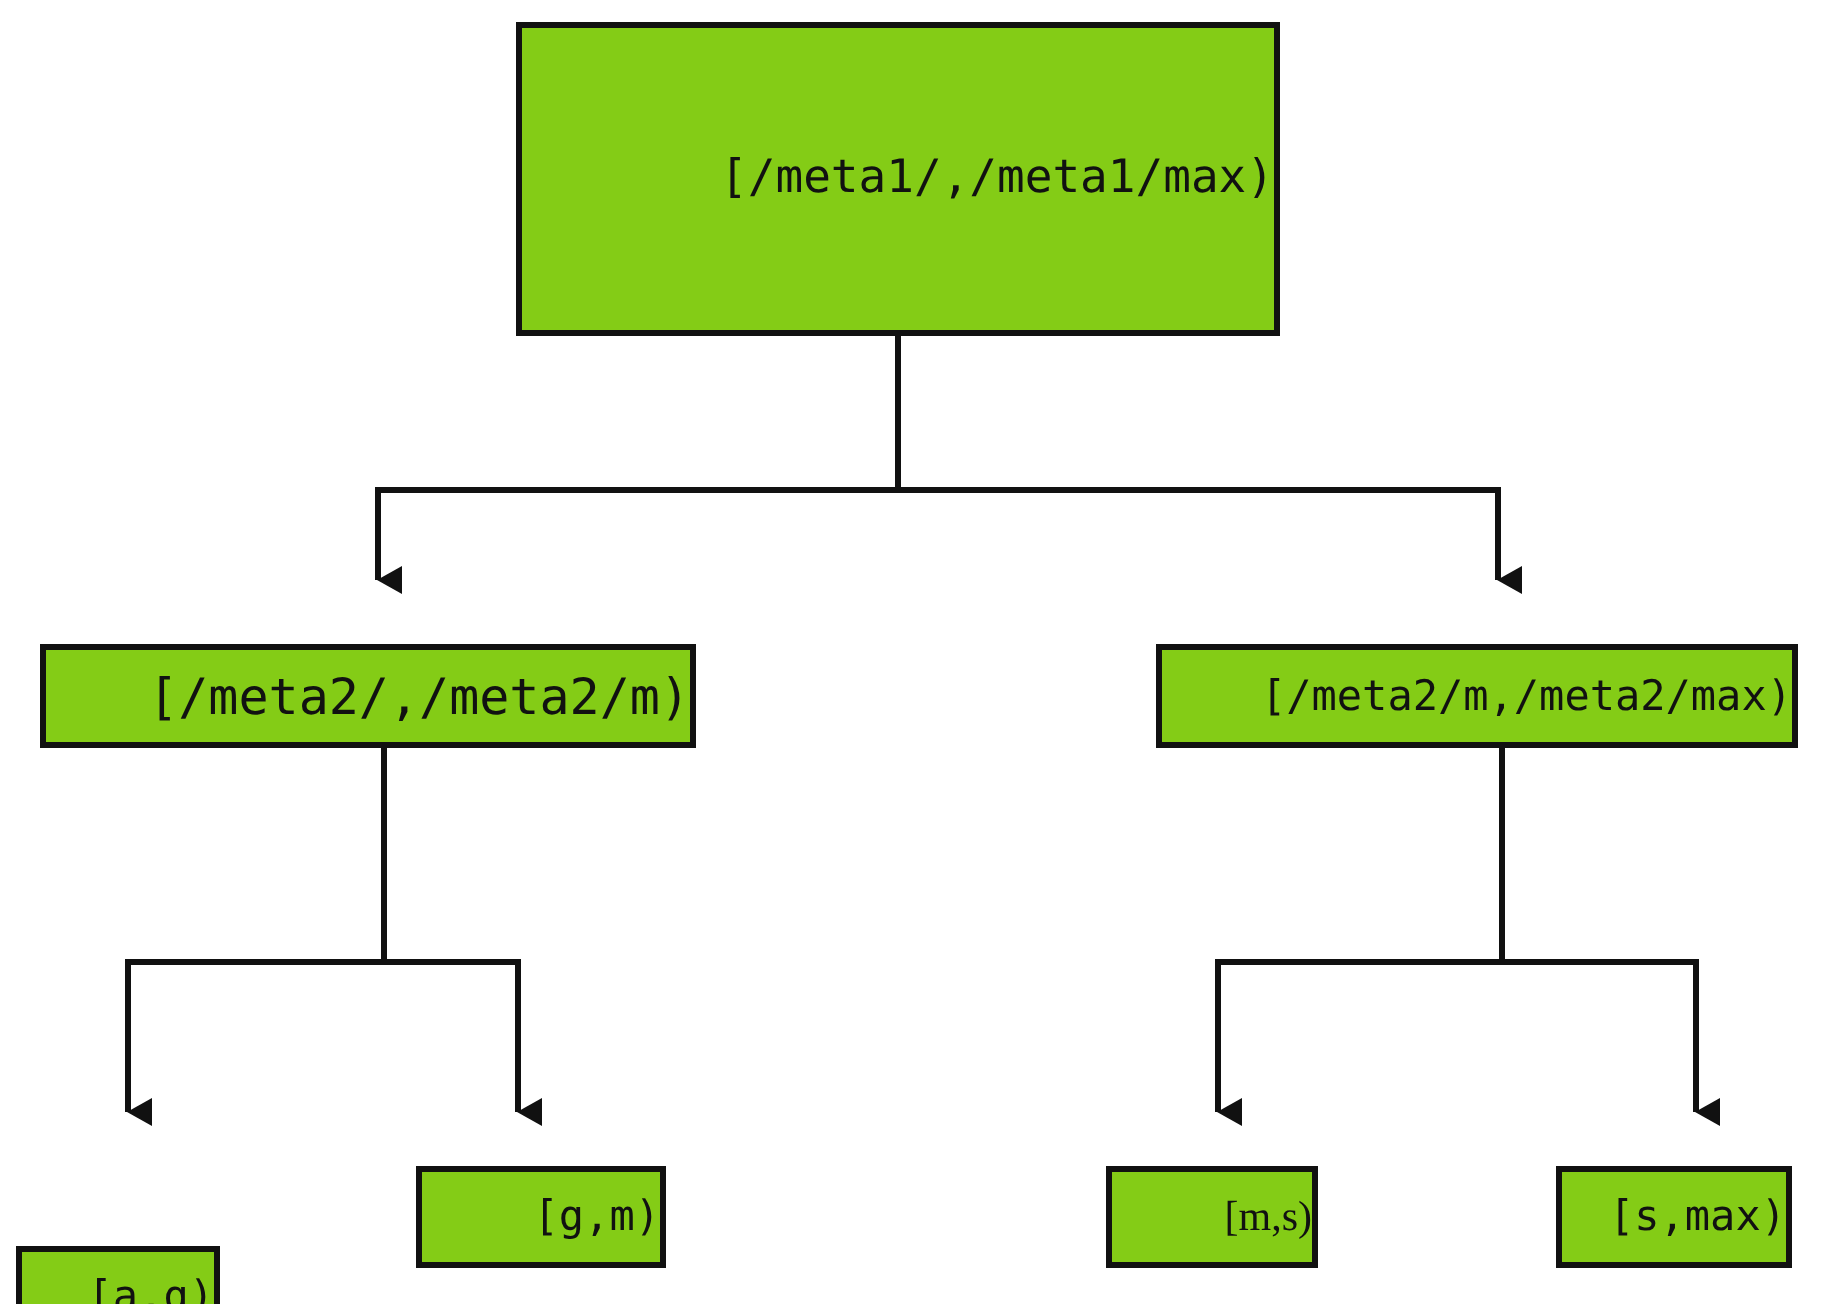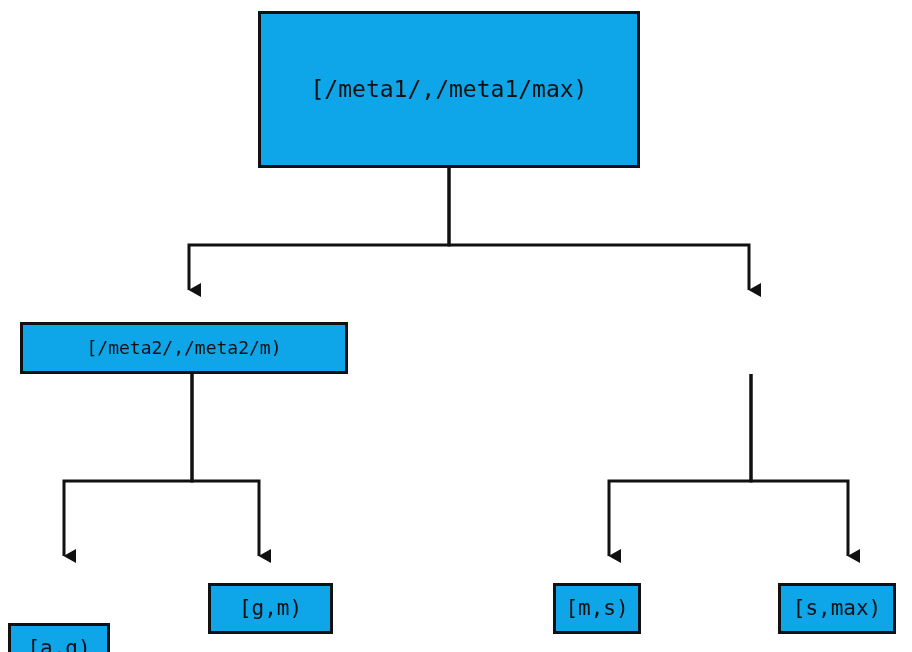--- a/index.html
+++ b/index.html
@@ -27,61 +27,61 @@
     left: 0;
     top: 0;
     width: 912px;
     height: 652px;
     pointer-events: none;
   }
   .node {
     position: absolute;
     box-sizing: border-box;
     border: 3px solid #111111;
-    background: #0ea5e9;
+    background: #84cc16;
     display: flex;
     align-items: center;
-    justify-content: center;
+    justify-content: flex-end;
     color: #111111;
     letter-spacing: 0px;
     white-space: nowrap;
   }
   .node-label {
     display: block;
     line-height: 1;
   }
   .node-root {
     left: 258px;
     top: 11px;
     width: 382px;
     height: 157px;
     font-size: 23px;
   }
   .node-mid-left {
     left: 20px;
     top: 322px;
     width: 328px;
     height: 52px;
-    font-size: 18px;
+    font-size: 25px;
   }
   .node-mid-right {
     left: 578px;
     top: 322px;
     width: 321px;
     height: 52px;
     font-size: 21px;
   }
   .node-leaf {
     height: 51px;
     top: 583px;
     font-size: 21px;
   }
   .node-leaf-ag   { left: 8px;   width: 102px; margin-top: 40px; }
   .node-leaf-gm   { left: 208px; width: 125px; }
-  .node-leaf-ms   { left: 553px; width: 88px; }
+  .node-leaf-ms   { left: 553px; width: 106px; font-family: Liberation Serif, serif; }
   .node-leaf-smax { left: 778px; width: 118px; }
 </style>
 </head>
 <body>
 
 <div id="diagram-root">
 
   <svg id="edge-layer" width="912" height="652" viewBox="0 0 912 652" xmlns="http://www.w3.org/2000/svg">
     <defs>
       <marker id="arrowDown" markerWidth="14" markerHeight="13" refX="7" refY="12" orient="auto" markerUnits="userSpaceOnUse">
@@ -115,20 +115,23 @@
   </svg>
 
   <div class="node node-root">
     <span class="node-label">[/meta1/,/meta1/max)</span>
   </div>
 
   <div class="node node-mid-left">
     <span class="node-label">[/meta2/,/meta2/m)</span>
   </div>
 
+  <div class="node node-mid-right">
+    <span class="node-label">[/meta2/m,/meta2/max)</span>
+  </div>
 
   <div class="node node-leaf node-leaf-ag">
     <span class="node-label">[a,g)</span>
   </div>
 
   <div class="node node-leaf node-leaf-gm">
     <span class="node-label">[g,m)</span>
   </div>
 
   <div class="node node-leaf node-leaf-ms">

